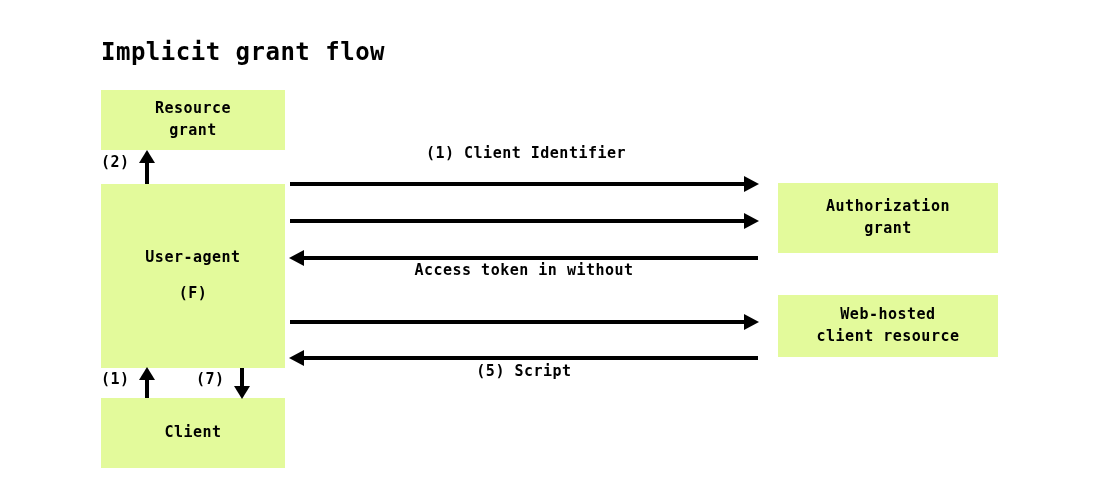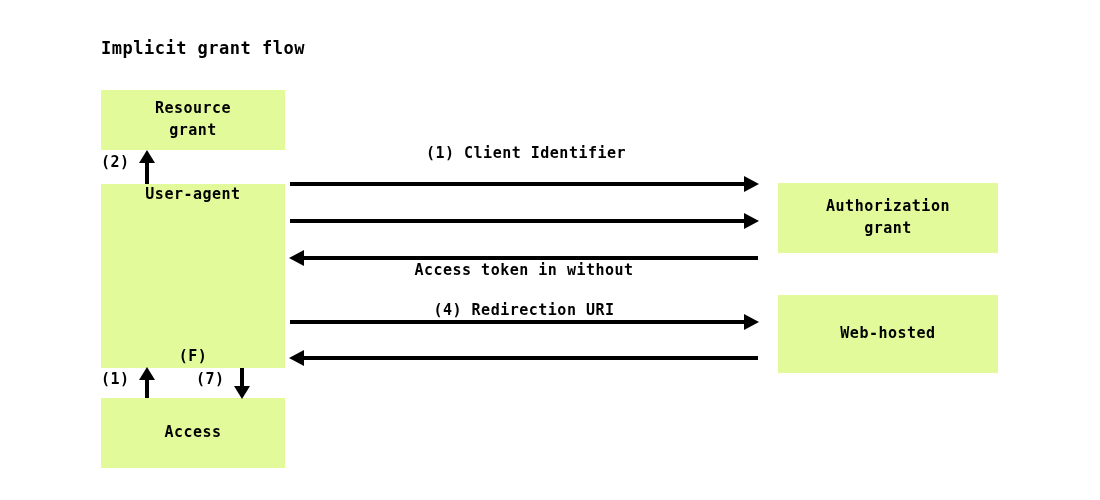--- a/index.html
+++ b/index.html
@@ -23,21 +23,21 @@
     left: 0; top: 0;
     width: 1100px;
     height: 500px;
   }
 
   
   .title {
     position: absolute;
     left: 101px;
     top: 40px;
-    font-size: 17px;
+    font-size: 24px;
     font-weight: bold;
     letter-spacing: 0.5px;
     white-space: nowrap;
     line-height: 1;
   }
 
   
   .box {
     position: absolute;
     background: #e3fa9b;
@@ -53,33 +53,33 @@
     white-space: nowrap;
   }
   .box .line2 { display: block; }
 
   #box-resource-owner {
     left: 101px; top: 90px;
     width: 184px; height: 60px;
   }
   #box-user-agent {
     left: 101px; top: 184px;
-    width: 184px; height: 184px; justify-content: space-between;
+    width: 184px; height: 184px;
   }
   #box-client {
     left: 101px; top: 398px;
     width: 184px; height: 70px;
   }
   #box-auth-server {
     left: 778px; top: 183px;
     width: 220px; height: 70px;
   }
   #box-web-hosted {
     left: 778px; top: 295px;
-    width: 220px; height: 78px;
+    width: 220px; height: 62px;
   }
 
   
   .h-arrow {
     position: absolute;
     height: 4px;
   }
   .h-arrow .shaft {
     position: absolute;
     left: 0;
@@ -163,59 +163,60 @@
     <span>Resource</span>
     <span class="line2">grant</span>
   </div>
 
   <div class="box" id="box-user-agent">
     <span>User-agent</span>
     <span class="line2" style="margin-top:14px;">(F)</span>
   </div>
 
   <div class="box" id="box-client">
-    <span>Access</span>
+    <span>Client</span>
   </div>
 
   <div class="box" id="box-auth-server">
     <span>Authorization</span>
     <span class="line2">grant</span>
   </div>
 
   <div class="box" id="box-web-hosted">
     <span>Web-hosted</span>
+    <span class="line2">client resource</span>
   </div>
 
   <div class="flow-label" style="left:292px; top:144px; width:468px;">(1) Client Identifier</div>
   <div class="h-arrow to-right" style="left:290px; top:182px; width:468px;">
     <div class="shaft" style="width:455px;"></div>
     <div class="head"></div>
   </div>
 
   <div class="h-arrow to-right" style="left:290px; top:219px; width:468px;">
     <div class="shaft" style="width:455px;"></div>
     <div class="head"></div>
   </div>
 
   <div class="h-arrow to-left" style="left:290px; top:256px; width:468px;">
     <div class="shaft" style="left:13px; width:455px;"></div>
     <div class="head"></div>
   </div>
   <div class="flow-label" style="left:290px; top:261px; width:468px;">Access token in without</div>
 
-  <div class="flow-label" style="left:290px; top:301px; width:468px;">(4) Redirection URI</div>
   <div class="h-arrow to-right" style="left:290px; top:320px; width:468px;">
     <div class="shaft" style="width:455px;"></div>
     <div class="head"></div>
   </div>
 
   <div class="h-arrow to-left" style="left:290px; top:356px; width:468px;">
     <div class="shaft" style="left:13px; width:455px;"></div>
     <div class="head"></div>
   </div>
+  <div class="flow-label" style="left:290px; top:362px; width:468px;">(5) Script</div>
 
   <div class="v-label" style="left:101px; top:155px;">(2)</div>
   <div class="v-arrow to-up" style="left:145px; top:151px; height:33px;">
     <div class="shaft" style="top:10px; height:23px;"></div>
     <div class="head"></div>
   </div>
 
   <div class="v-label" style="left:101px; top:372px;">(1)</div>
   <div class="v-arrow to-up" style="left:145px; top:368px; height:30px;">
     <div class="shaft" style="top:10px; height:20px;"></div>

